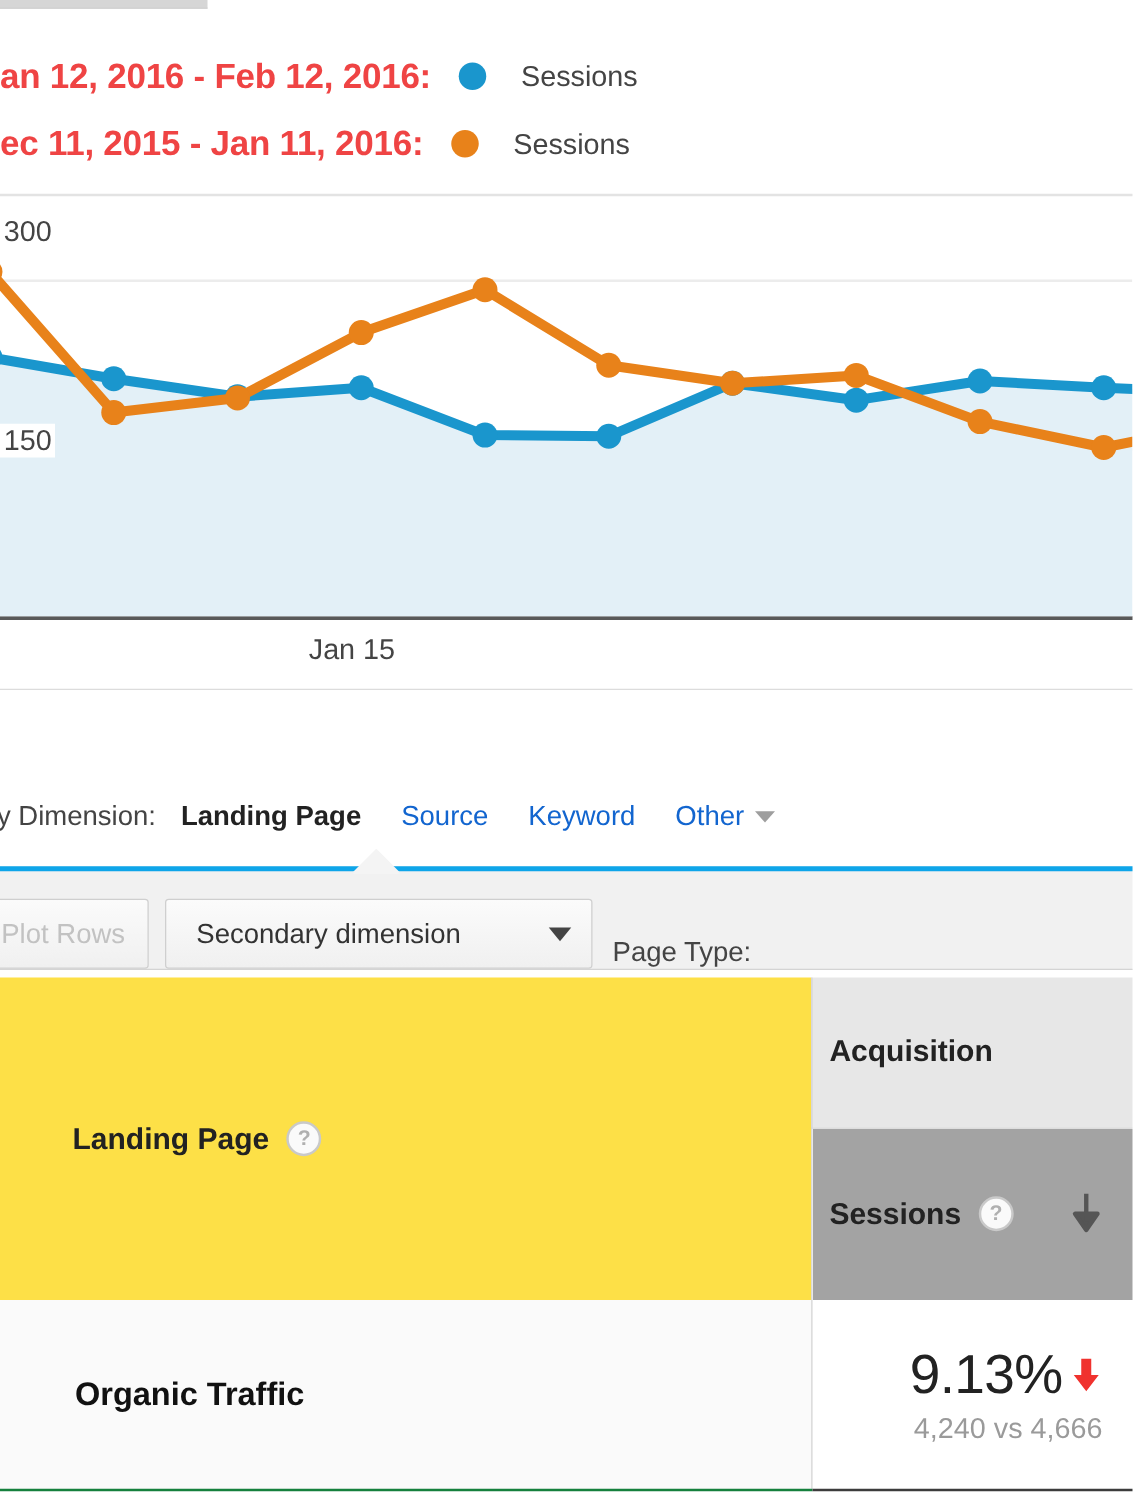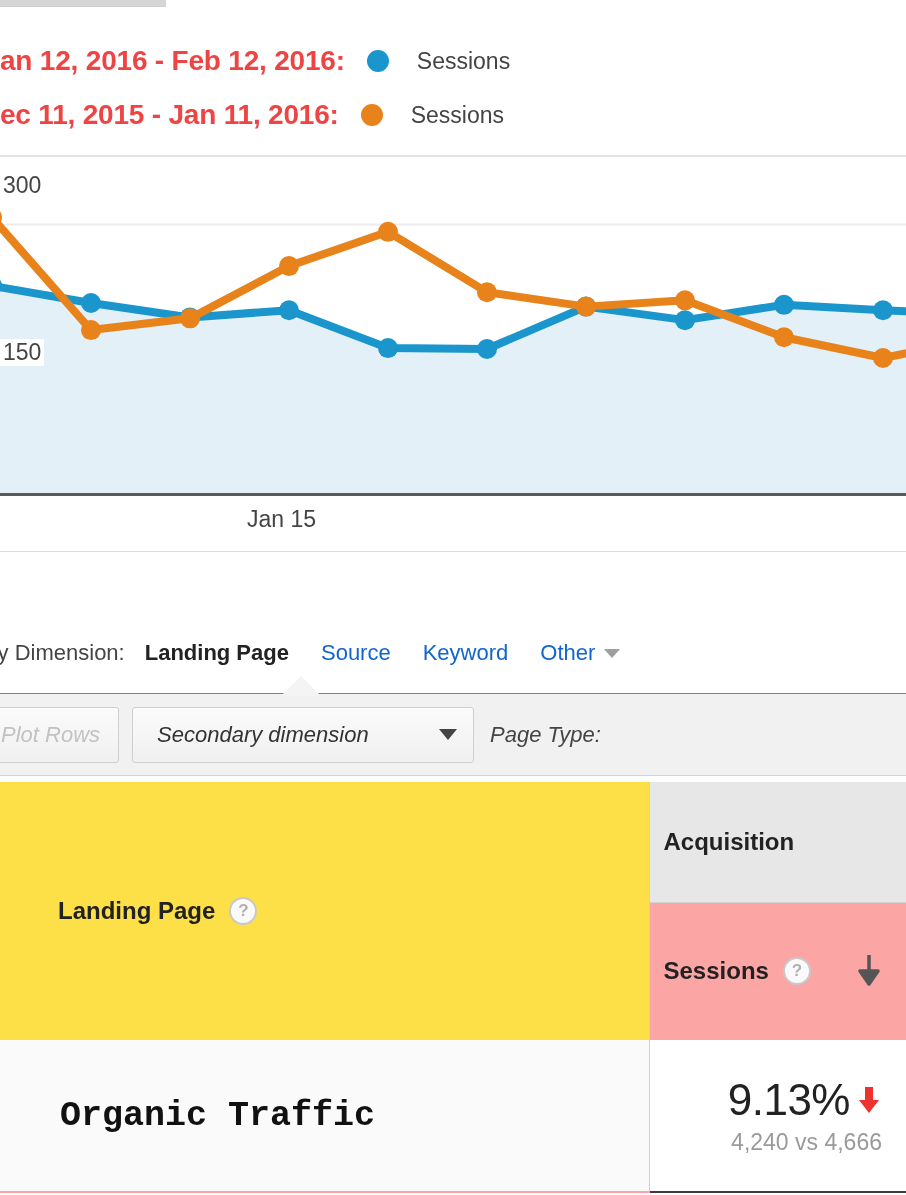--- a/index.html
+++ b/index.html
@@ -137,26 +137,25 @@
     vertical-align: 3px;
   }
 
   
   #toolbar {
     position: absolute;
     left: 0; top: 693px;
     width: 906px;
     height: 83px;
     background: #f1f1f1;
-    border-top: 1px solid #0ea5e9;
+    border-top: 4px solid #0ea5e9;
     border-bottom: 1px solid #d4d4d4;
     box-sizing: border-box;
     display: flex;
-    align-items: center;
-    font-style: italic;
+    align-items: flex-end;
   }
   #toolbar-caret {
     position: absolute;
     left: 282px; top: -18px;
     width: 0; height: 0;
     border-left: 19px solid transparent;
     border-right: 19px solid transparent;
     border-bottom: 19px solid #f4f4f4;
     z-index: 3;
   }
@@ -246,21 +245,21 @@
     vertical-align: middle;
     text-align: left;
     padding-left: 14px !important;
     font-size: 24px;
     font-weight: bold;
     color: #222;
     border-bottom: 1px solid #d2d2d2;
     box-sizing: border-box;
   }
   .metric-header {
-    background: #fca5a5;
+    background: #a3a3a3;
     height: 138px;
     vertical-align: middle;
     text-align: left;
     padding-left: 14px !important;
     font-size: 24px;
     font-weight: bold;
     color: #222;
     border-left: 1px solid #d2d2d2;
     box-sizing: border-box;
     position: relative;
@@ -287,27 +286,26 @@
     top: 50%;
     transform: translateY(-50%);
     cursor: pointer;
   }
 
   .row-cell-dim {
     background: #fafafa;
     height: 152px;
     vertical-align: middle;
     padding-left: 60px !important;
-    font-size: 35px;
+    font-size: 26px;
     font-weight: bold;
     color: #111;
     border-right: 1px solid #d2d2d2;
-    border-bottom: 2px solid #fca5a5;
-    box-sizing: border-box;
-    font-family: Liberation Mono, monospace;
+    border-bottom: 2px solid #15803d;
+    box-sizing: border-box;
   }
   .row-cell-metric {
     background: #ffffff;
     height: 152px;
     vertical-align: middle;
     text-align: right;
     padding-right: 24px !important;
     border-bottom: 2px solid #3c3c3c;
     box-sizing: border-box;
   }

